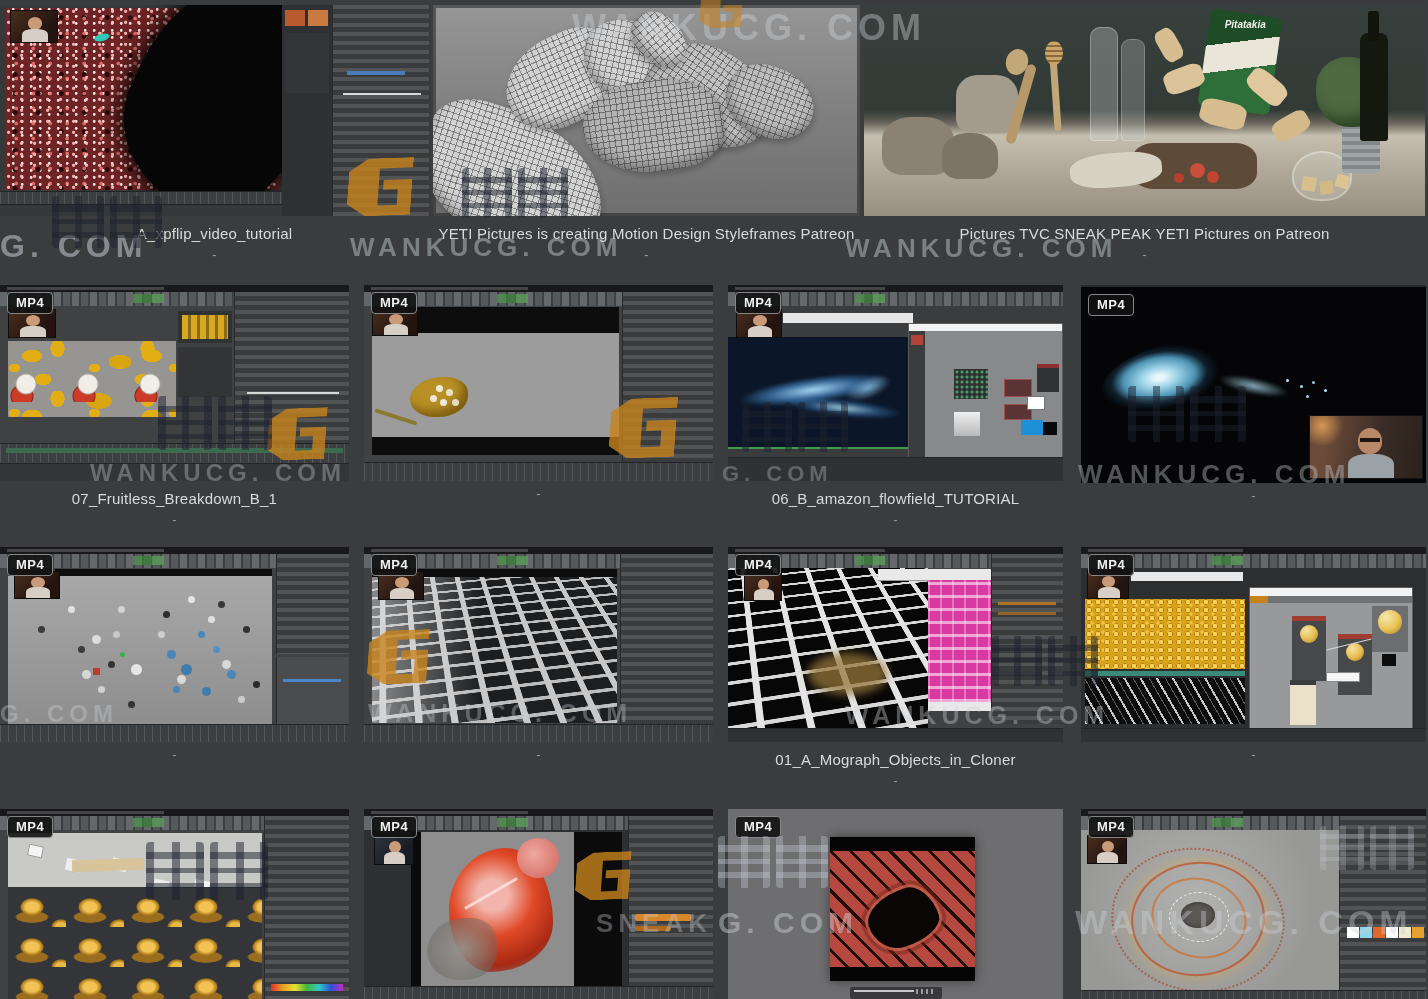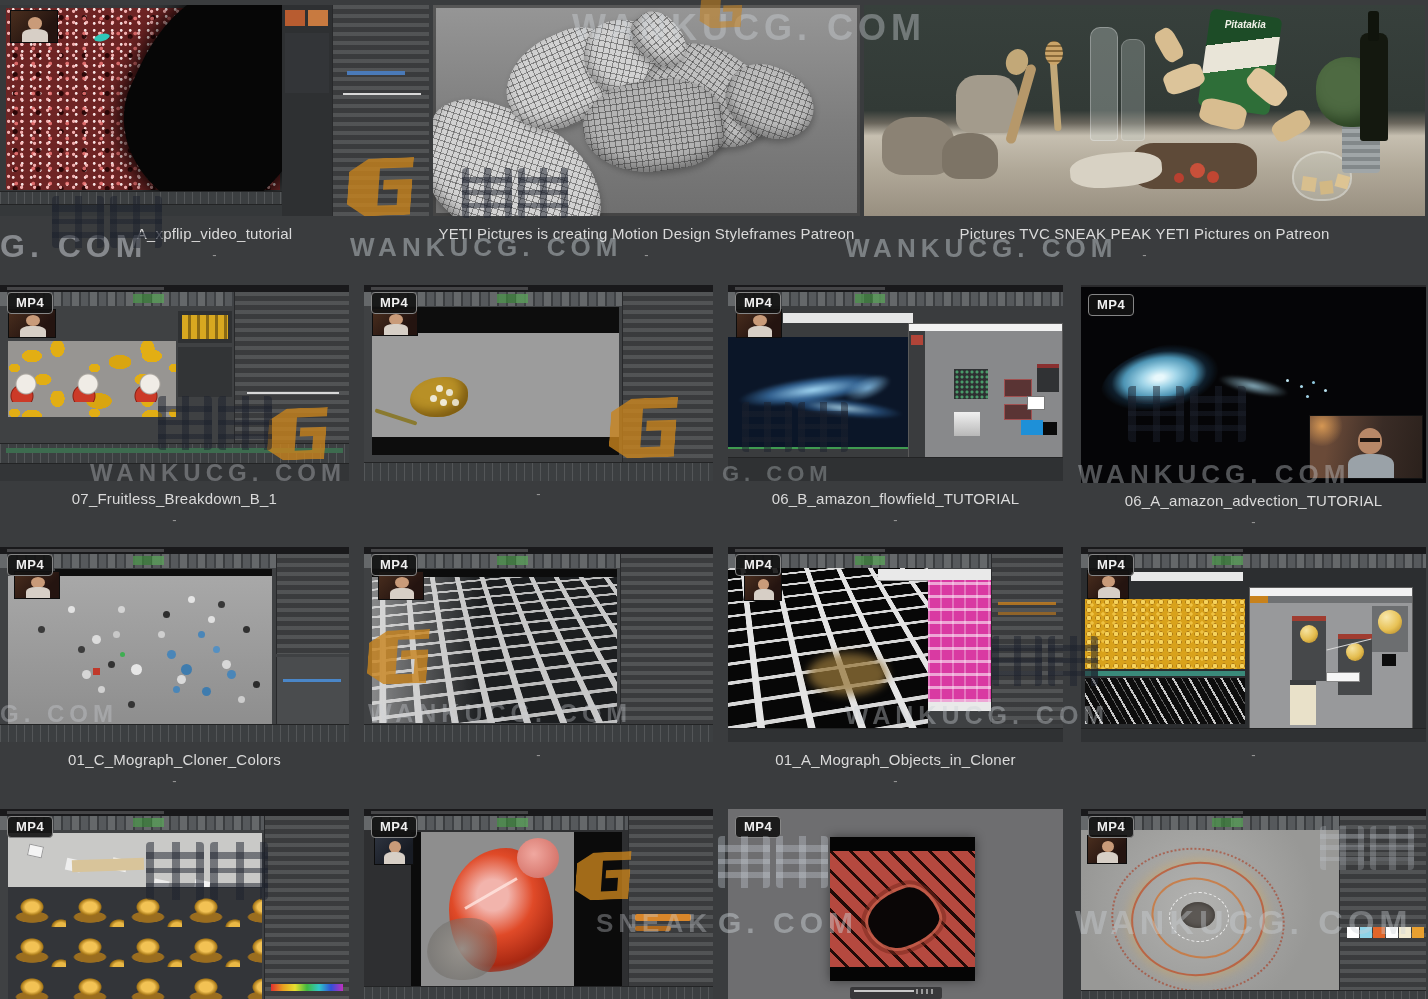--- a/index.html
+++ b/index.html
@@ -252,21 +252,20 @@
       <div style="position:absolute;left:18px;top:56px;width:150px;height:64px;border-radius:60% 40% 55% 45%/65% 35% 60% 40%;transform:rotate(-10deg);filter:blur(.6px);background:radial-gradient(closest-side at 40% 50%,#e8f8fc 0 8%,#9fd4e8 30%,#4d94b4 60%,rgba(30,70,100,.4) 80%,transparent)"></div>
       <div style="position:absolute;left:125px;top:88px;width:95px;height:22px;border-radius:50%;transform:rotate(12deg);filter:blur(1px);background:radial-gradient(closest-side,rgba(175,225,245,.75),transparent 75%)"></div>
       <span style="position:absolute;left:205px;top:92px;width:3px;height:3px;border-radius:50%;background:#bfe6f2;box-shadow:14px 6px 0 #a8d8ea,26px 2px 0 #8fc8de,38px 10px 0 #b8e0ee,20px 16px 0 #9fd0e4"></span>
       <div style="position:absolute;left:228px;top:128px;width:112px;height:62px;background:linear-gradient(100deg,#6a4a38 0 18%,#3a2c26 60%,#2b211c);border:1px solid #111;overflow:hidden">
         <div style="position:absolute;left:-10px;top:-10px;width:44px;height:40px;border-radius:50%;background:radial-gradient(circle,rgba(240,170,90,.8),transparent 70%)"></div>
         <div style="position:absolute;left:48px;top:12px;width:24px;height:26px;border-radius:50% 50% 45% 45%;background:#b88868"></div>
         <div style="position:absolute;left:50px;top:22px;width:20px;height:4px;background:#1c1410"></div>
         <div style="position:absolute;left:38px;top:38px;width:46px;height:26px;border-radius:40% 40% 0 0;background:#9aa2a8"></div>
       </div>
     </div>
-    <div class="cap">06_A_amazon_advection_TUTORIAL</div>
     <div class="dash">-</div>
   </div>
 
   <div class="cell" style="left:0;top:547px;width:349px">
     <div class="shot h195">
       <div class="win-tb"></div>
       <div class="tb"></div>
       <div class="badge">MP4</div>
       <div style="position:absolute;left:55px;top:22px;width:217px;height:7px;background:#0e0e0e"></div>
       <div class="vp" style="left:8px;top:29px;width:264px;height:148px;background:linear-gradient(180deg,#a8a8a8,#8e8e8e)">
@@ -281,21 +280,20 @@
         <div style="position:absolute;left:85px;top:92px;width:7px;height:7px;background:#c0392b"></div>
         <div style="position:absolute;left:112px;top:76px;width:5px;height:5px;border-radius:50%;background:#3fae52"></div>
       </div>
       <div class="webcam" style="left:14px;top:24px;width:44px;height:26px"></div>
       <div class="rp rows" style="left:276px;top:7px;width:73px;height:100px"></div>
       <div class="rp rows" style="left:276px;top:110px;width:73px;height:67px;background:#4a4c4e">
         <div style="position:absolute;left:6px;top:22px;width:58px;height:3px;background:#4a86c8"></div>
       </div>
       <div class="tl" style="left:0;top:177px;width:349px;height:18px"></div>
     </div>
-    <div class="cap">01_C_Mograph_Cloner_Colors</div>
     <div class="dash">-</div>
   </div>
 
   <div class="cell" style="left:364px;top:547px;width:349px">
     <div class="shot h195">
       <div class="win-tb"></div>
       <div class="tb"></div>
       <div class="badge">MP4</div>
       <div style="position:absolute;left:8px;top:22px;width:245px;height:8px;background:#0c0c0c"></div>
       <div class="vp" style="left:8px;top:30px;width:245px;height:146px;background:#9a9a9a">

